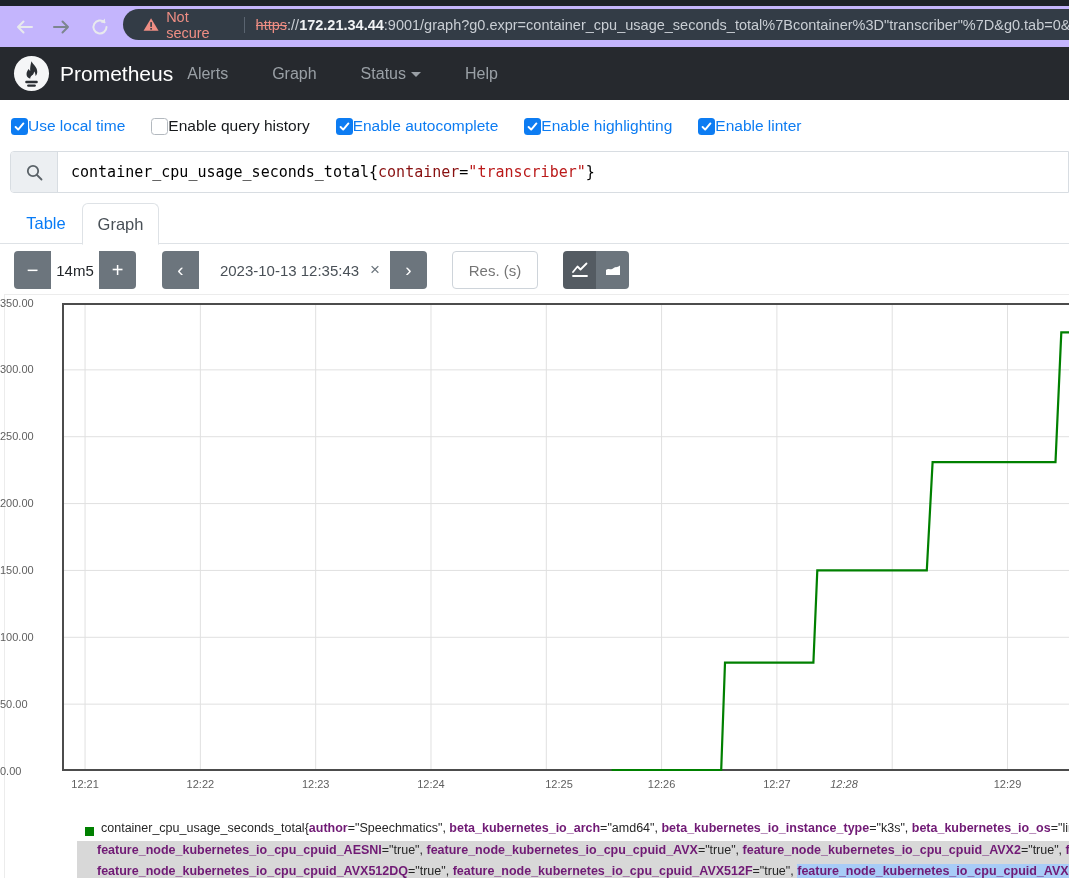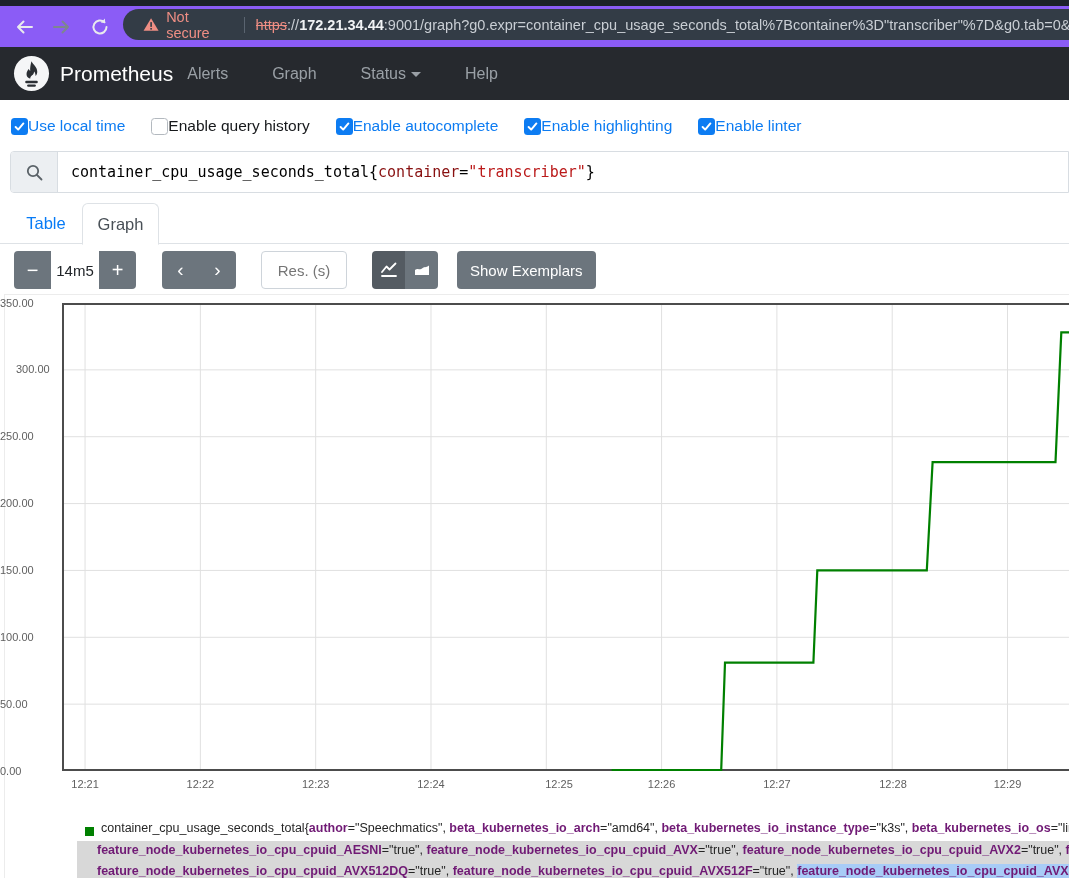--- a/index.html
+++ b/index.html
@@ -1,20 +1,20 @@
 <!DOCTYPE html>
 <html><head>
 <meta charset="utf-8">
 <style>
   html,body{margin:0;padding:0;}
   .page{position:relative;width:1069px;height:880px;overflow:hidden;background:#fff;
         font-family:"Liberation Sans",sans-serif;-webkit-font-smoothing:antialiased;}
 
   
-  .browser{position:relative;height:47px;background:#8b5cf6;}
+  .browser{position:relative;height:47px;background:#c4b5fd;}
   .browser .topstrip{position:absolute;top:0;left:0;right:0;height:6px;background:#1d222a;}
   .navbtns{position:absolute;top:6px;left:0;height:41px;display:flex;align-items:center;gap:14px;padding-left:12px;}
   .navbtn{width:24px;height:24px;display:flex;align-items:center;justify-content:center;}
   .omnibox{position:absolute;top:9px;left:123px;width:960px;height:31px;border-radius:16px;
            background:#333c46;display:flex;align-items:center;padding-left:20px;box-sizing:border-box;}
   .warn{display:flex;align-items:center;gap:7px;color:#ef8e84;font-size:14.5px;}
   .url-divider{width:1px;height:16px;background:#5a6470;margin:0 11px;}
   .url{font-size:14.5px;white-space:nowrap;overflow:hidden;}
   .url .scheme{color:#ef8e84;text-decoration:line-through;}
   .url .sep{color:#c9ced4;}
@@ -203,37 +203,40 @@
   </div>
 
   <div class="toolbar">
     <div class="grp">
       <button class="tb-btn dur-btn rd-l">−</button>
       <input class="dur-input" value="14m5" style="">
       <button class="tb-btn dur-btn rd-r">+</button>
     </div>
     <div class="grp date-grp">
       <button class="tb-btn nav-arrow rd-l">‹</button>
+      <div class="date-box">
+        <span class="date-txt">2023-10-13 12:35:43</span>
+        <span class="date-clear">×</span>
+      </div>
       <button class="tb-btn nav-arrow rd-r">›</button>
     </div>
     <input class="res-input" placeholder="Res. (s)" style="">
     <div class="grp charttype-grp">
       <button class="tb-btn ct-btn rd-l active">
         <svg width="18" height="18" viewBox="0 0 18 18">
           <polyline points="2,11 6.5,5.5 9.5,8.5 15.5,2.5" stroke="#fff" stroke-width="1.8" fill="none" stroke-linecap="round" stroke-linejoin="round"></polyline>
           <line x1="2" y1="15" x2="16" y2="15" stroke="#fff" stroke-width="1.8" stroke-linecap="round"></line>
         </svg>
       </button>
       <button class="tb-btn ct-btn rd-r">
         <svg width="18" height="18" viewBox="0 0 18 18">
           <path d="M2 14 L2 9 C5 6.5 7 9.5 9 7.5 C11 5.5 13 7 16 4.5 L16 14 Z" fill="#fff"></path>
         </svg>
       </button>
     </div>
-    <button class="tb-btn rd exemplars">Show Exemplars</button>
   </div>
 
   <div class="gsection">
     <div class="panel-top"></div>
     <div class="panel-left"></div>
     <div class="plot">
       <svg id="chart-svg" width="1007" height="468" viewBox="0 0 1007 468">
           <line x1="2" y1="468" x2="1007" y2="468" stroke="#e0e0e0" stroke-width="1"></line>
           <line x1="2" y1="401.14285714285717" x2="1007" y2="401.14285714285717" stroke="#e0e0e0" stroke-width="1"></line>
           <line x1="2" y1="334.28571428571433" x2="1007" y2="334.28571428571433" stroke="#e0e0e0" stroke-width="1"></line>
@@ -257,32 +260,32 @@
           <polyline points="549.6,467.1 659.2,467.1 663.0,359.7 751.4,359.7 755.3,267.4 864.8,267.4 870.6,159.1 993.5,159.1 999.3,29.4 1007.0,29.4" fill="none" stroke="#008000" stroke-width="2.2"></polyline>
         </svg>
     </div>
     <div id="yticks">
         <div class="ytick" style="left: 0px; top: 470.5px;">0.00</div>
         <div class="ytick" style="left: 0px; top: 403.643px;">50.00</div>
         <div class="ytick" style="left: 0px; top: 336.786px;">100.00</div>
         <div class="ytick" style="left: 0px; top: 269.929px;">150.00</div>
         <div class="ytick" style="left: 0px; top: 203.071px;">200.00</div>
         <div class="ytick" style="left: 0px; top: 136.214px;">250.00</div>
-        <div class="ytick" style="left: 8px; top: 69.3571px; padding-left: 8px;">300.00</div>
+        <div class="ytick" style="left: 0px; top: 69.3571px;">300.00</div>
         <div class="ytick" style="left: 0px; top: 2.5px;">350.00</div>
       </div>
     <div id="xticks">
         <div class="xtick" style="left: 55.0611px;">12:21</div>
         <div class="xtick" style="left: 170.366px;">12:22</div>
         <div class="xtick" style="left: 285.672px;">12:23</div>
         <div class="xtick" style="left: 400.977px;">12:24</div>
         <div class="xtick" style="left: 529px;">12:25</div>
         <div class="xtick" style="left: 631.588px;">12:26</div>
         <div class="xtick" style="left: 746.893px;">12:27</div>
-        <div class="xtick" style="left: 863px;">12:28</div>
+        <div class="xtick" style="left: 814px; font-style: italic;">12:28</div>
         <div class="xtick" style="left: 977.504px;">12:29</div>
       </div>
 
     <div class="legend-grayband"></div>
     <div class="swatch" id="legend-swatch" style="background: rgb(0, 128, 0);"></div>
     <div class="lg-line lg1" id="lg1"><span>container_cpu_usage_seconds_total{</span><b>author</b><span>="Speechmatics", </span><b>beta_kubernetes_io_arch</b><span>="amd64", </span><b>beta_kubernetes_io_instance_type</b><span>="k3s", </span><b>beta_kubernetes_io_os</b><span>="linux", </span></div>
     <div class="lg-line lg2" id="lg2"><b>feature_node_kubernetes_io_cpu_cpuid_AESNI</b><span>="true", </span><b>feature_node_kubernetes_io_cpu_cpuid_AVX</b><span>="true", </span><b>feature_node_kubernetes_io_cpu_cpuid_AVX2</b><span>="true", </span><b>feature</b></div>
     <div class="lg-line lg3" id="lg3"><b>feature_node_kubernetes_io_cpu_cpuid_AVX512DQ</b><span>="true", </span><b>feature_node_kubernetes_io_cpu_cpuid_AVX512F</b><span>="true", </span><b class="sel">feature_node_kubernetes_io_cpu_cpuid_AVX512VL</b></div>
   </div>
 

